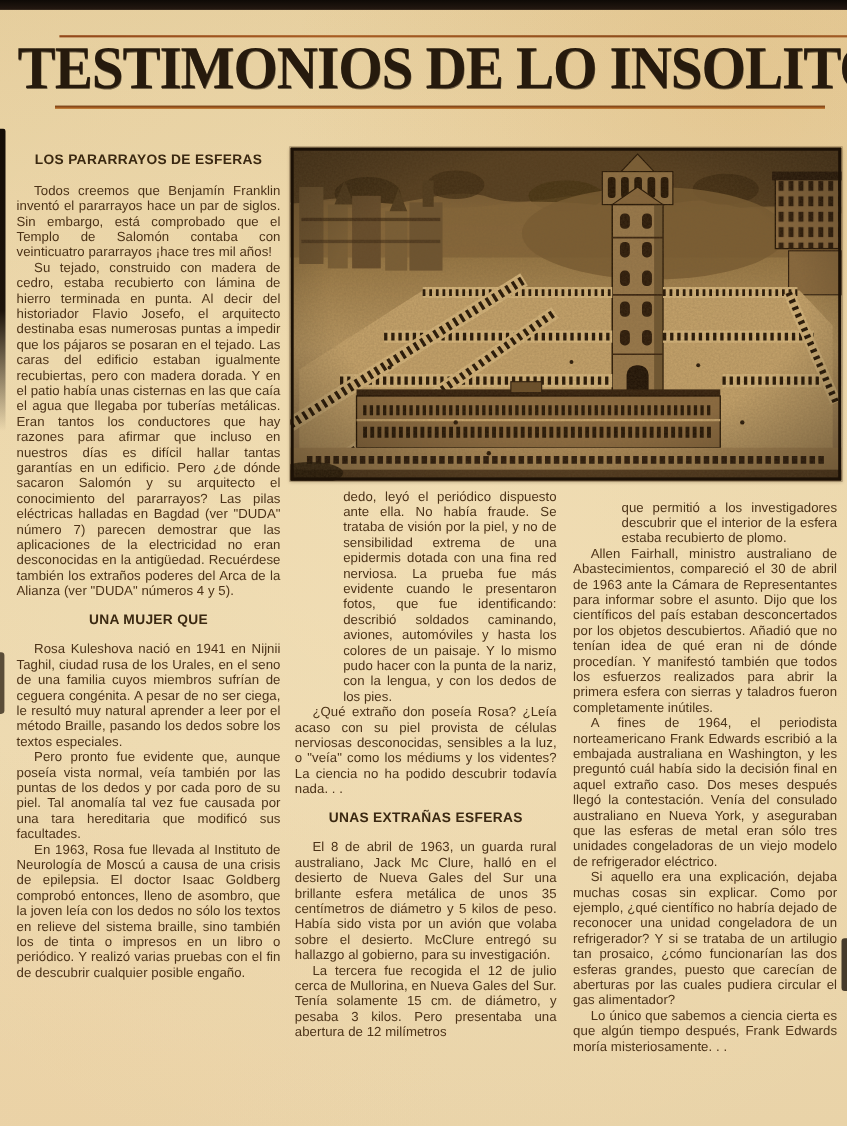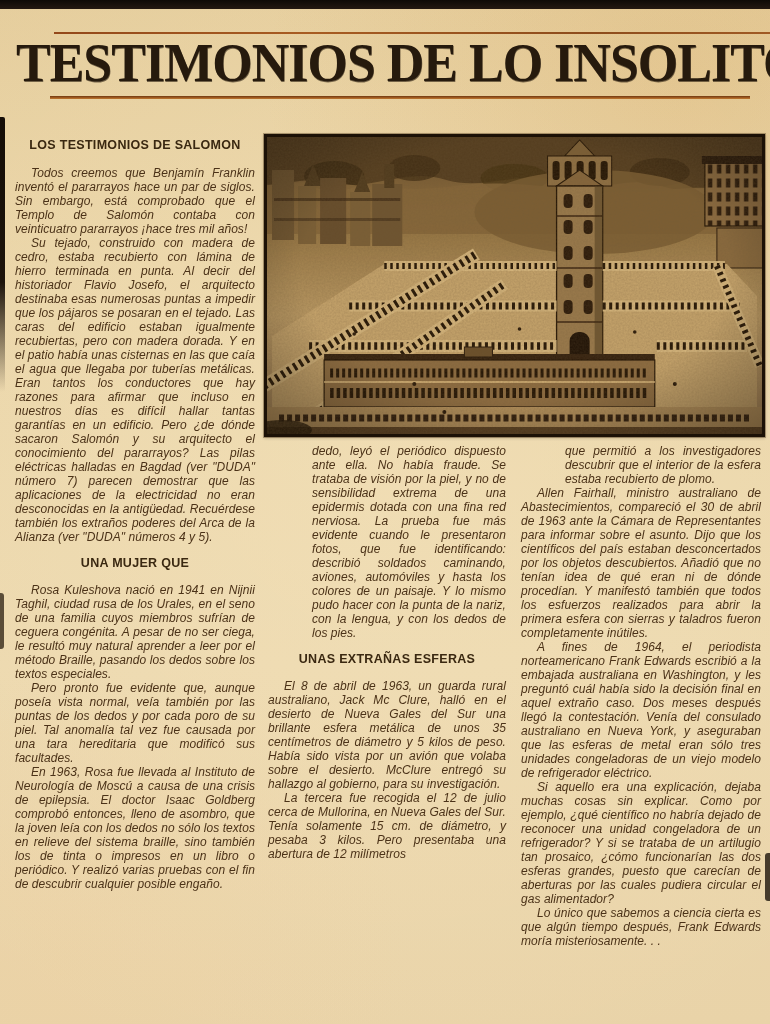--- a/index.html
+++ b/index.html
@@ -22,29 +22,29 @@
     background:linear-gradient(90deg,#93481a,#a85c22 35%,#8d4c1c 75%,#a05a24);}
   .page-title{position:absolute;top:36px;left:16px;width:744px;
     font-family:"Liberation Serif",serif;font-weight:700;font-size:51px;line-height:54px;
     letter-spacing:-1px;color:#261a0d;white-space:nowrap;transform:scale(1.02,1.08);transform-origin:0 50%;
     text-shadow:0.4px 0.4px 0 rgba(38,26,13,.6);}
   .rule-bottom{position:absolute;top:96px;left:50px;width:700px;height:3px;
     background:linear-gradient(180deg,#6e3810,#a45d22 60%,#c07a30);}
 
   .col{position:absolute;width:240px;color:#4b3218;font-size:12px;line-height:14px;
     text-align:justify;letter-spacing:0.05px;}
-  .col p{margin:0;text-indent:16px;font-style:italic;}
+  .col p{margin:0;text-indent:16px;}
   .col p.cont{text-indent:0;margin-left:44px;}
   .col .sec-h{display:block;margin:0 auto 13px auto;font-size:12.5px;line-height:15px;
     font-weight:700;text-align:center;color:#3a2811;letter-spacing:0.3px;}
   .col .sec-h.mid{margin-top:12px;margin-bottom:12px;}
   .col .sec-h .hl{display:block;}
   #col-left{left:15px;top:138px;}
   #col-mid{left:268px;top:444px;width:238px;}
-  #col-right{left:521px;top:444px;}
+  #col-right{left:521px;top:454px;}
 
   .illus{position:absolute;left:264px;top:134px;width:501px;height:303px;
     box-shadow:0 0 0 1px rgba(60,40,18,.35), 0 1px 3px rgba(60,40,18,.3);}
   .illus svg{display:block;width:100%;height:100%;}
 </style>
 </head>
 <body>
 
 <div class="page">
 
@@ -184,33 +184,34 @@
           <circle cx="410" cy="250" r="2" fill="#2a1a0a"></circle>
       </g>
 
       <rect x="0" y="0" width="500" height="303" fill="url(#vig)"></rect>
       <rect x="0" y="0" width="500" height="303" filter="url(#grain)" opacity="0.5"></rect>
       <rect x="1.5" y="1.5" width="497" height="300" fill="none" stroke="#1c1106" stroke-width="3"></rect>
     </svg>
   </div>
 
   <div class="col" id="col-left">
-    <span class="sec-h">LOS TESTIMONIOS DE SALOMON</span>
+    <span class="sec-h">LOS PARARRAYOS DE ESFERAS</span>
     <p>Todos creemos que Benjamín Franklin inventó el pararrayos hace un par de siglos. Sin embargo, está comprobado que el Templo de Salomón contaba con veinticuatro pararrayos ¡hace tres mil años!</p>
     <p>Su tejado, construido con madera de cedro, estaba recubierto con lámina de hierro terminada en punta. Al decir del historiador Flavio Josefo, el arquitecto destinaba esas numerosas puntas a impedir que los pájaros se posaran en el tejado. Las caras del edificio estaban igualmente recubiertas, pero con madera dorada. Y en el patio había unas cisternas en las que caía el agua que llegaba por tuberías metálicas. Eran tantos los conductores que hay razones para afirmar que incluso en nuestros días es difícil hallar tantas garantías en un edificio. Pero ¿de dónde sacaron Salomón y su arquitecto el conocimiento del pararrayos? Las pilas eléctricas halladas en Bagdad (ver "DUDA" número 7) parecen demostrar que las aplicaciones de la electricidad no eran desconocidas en la antigüedad. Recuérdese también los extraños poderes del Arca de la Alianza (ver "DUDA" números 4 y 5).</p>
     <span class="sec-h mid">
       <span class="hl">UNA MUJER QUE</span>
     </span>
     <p>Rosa Kuleshova nació en 1941 en Nijnii Taghil, ciudad rusa de los Urales, en el seno de una familia cuyos miembros sufrían de ceguera congénita. A pesar de no ser ciega, le resultó muy natural aprender a leer por el método Braille, pasando los dedos sobre los textos especiales.</p>
     <p>Pero pronto fue evidente que, aunque poseía vista normal, veía también por las puntas de los dedos y por cada poro de su piel. Tal anomalía tal vez fue causada por una tara hereditaria que modificó sus facultades.</p>
     <p>En 1963, Rosa fue llevada al Instituto de Neurología de Moscú a causa de una crisis de epilepsia. El doctor Isaac Goldberg comprobó entonces, lleno de asombro, que la joven leía con los dedos no sólo los textos en relieve del sistema braille, sino también los de tinta o impresos en un libro o periódico. Y realizó varias pruebas con el fin de descubrir cualquier posible engaño.</p>
   </div>
 
   <div class="col" id="col-mid">
     <p class="cont">dedo, leyó el periódico dispuesto ante ella. No había fraude. Se trataba de visión por la piel, y no de sensibilidad extrema de una epidermis dotada con una fina red nerviosa. La prueba fue más evidente cuando le presentaron fotos, que fue identificando: describió soldados caminando, aviones, automóviles y hasta los colores de un paisaje. Y lo mismo pudo hacer con la punta de la nariz, con la lengua, y con los dedos de los pies.</p>
+    <p>¿Qué extraño don poseía Rosa? ¿Leía acaso con su piel provista de células nerviosas desconocidas, sensibles a la luz, o "veía" como los médiums y los videntes? La ciencia no ha podido descubrir todavía nada. . .</p>
     <span class="sec-h mid">UNAS EXTRAÑAS ESFERAS</span>
     <p>El 8 de abril de 1963, un guarda rural australiano, Jack Mc Clure, halló en el desierto de Nueva Gales del Sur una brillante esfera metálica de unos 35 centímetros de diámetro y 5 kilos de peso. Había sido vista por un avión que volaba sobre el desierto. McClure entregó su hallazgo al gobierno, para su investigación.</p>
     <p>La tercera fue recogida el 12 de julio cerca de Mullorina, en Nueva Gales del Sur. Tenía solamente 15 cm. de diámetro, y pesaba 3 kilos. Pero presentaba una abertura de 12 milímetros</p>
   </div>
 
   <div class="col" id="col-right">
     <p class="cont">que permitió a los investigadores descubrir que el interior de la esfera estaba recubierto de plomo.</p>
     <p>Allen Fairhall, ministro australiano de Abastecimientos, compareció el 30 de abril de 1963 ante la Cámara de Representantes para informar sobre el asunto. Dijo que los científicos del país estaban desconcertados por los objetos descubiertos. Añadió que no tenían idea de qué eran ni de dónde procedían. Y manifestó también que todos los esfuerzos realizados para abrir la primera esfera con sierras y taladros fueron completamente inútiles.</p>
     <p>A fines de 1964, el periodista norteamericano Frank Edwards escribió a la embajada australiana en Washington, y les preguntó cuál había sido la decisión final en aquel extraño caso. Dos meses después llegó la contestación. Venía del consulado australiano en Nueva York, y aseguraban que las esferas de metal eran sólo tres unidades congeladoras de un viejo modelo de refrigerador eléctrico.</p>
     <p>Si aquello era una explicación, dejaba muchas cosas sin explicar. Como por ejemplo, ¿qué científico no habría dejado de reconocer una unidad congeladora de un refrigerador? Y si se trataba de un artilugio tan prosaico, ¿cómo funcionarían las dos esferas grandes, puesto que carecían de aberturas por las cuales pudiera circular el gas alimentador?</p>

